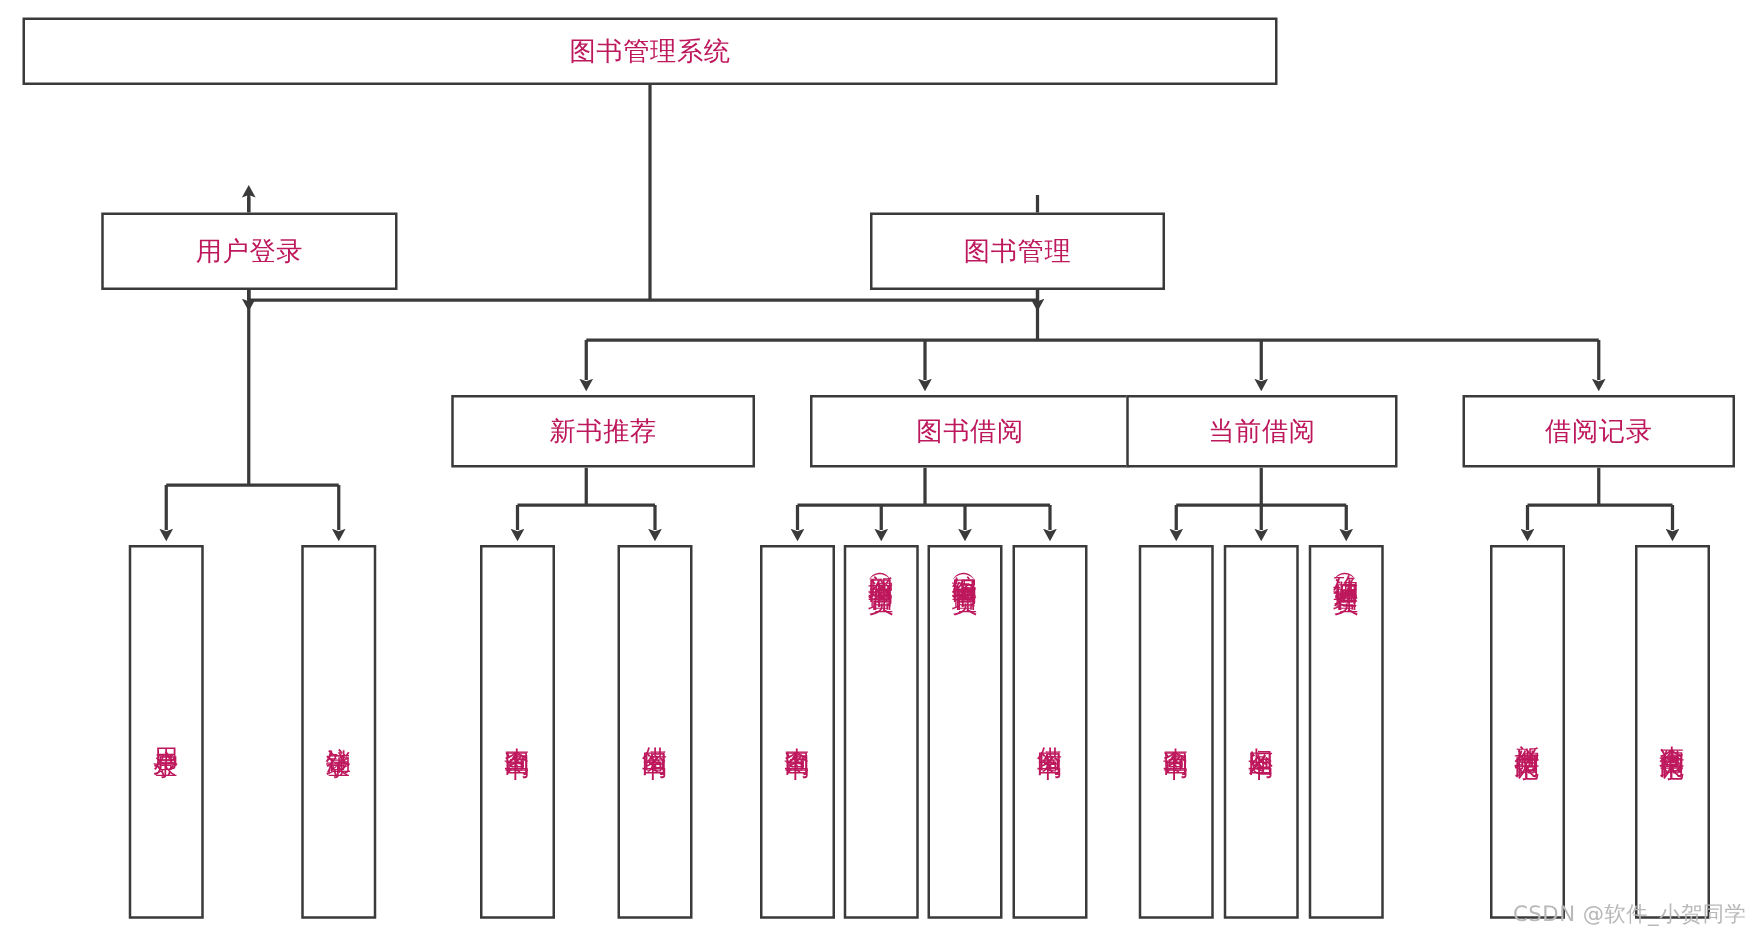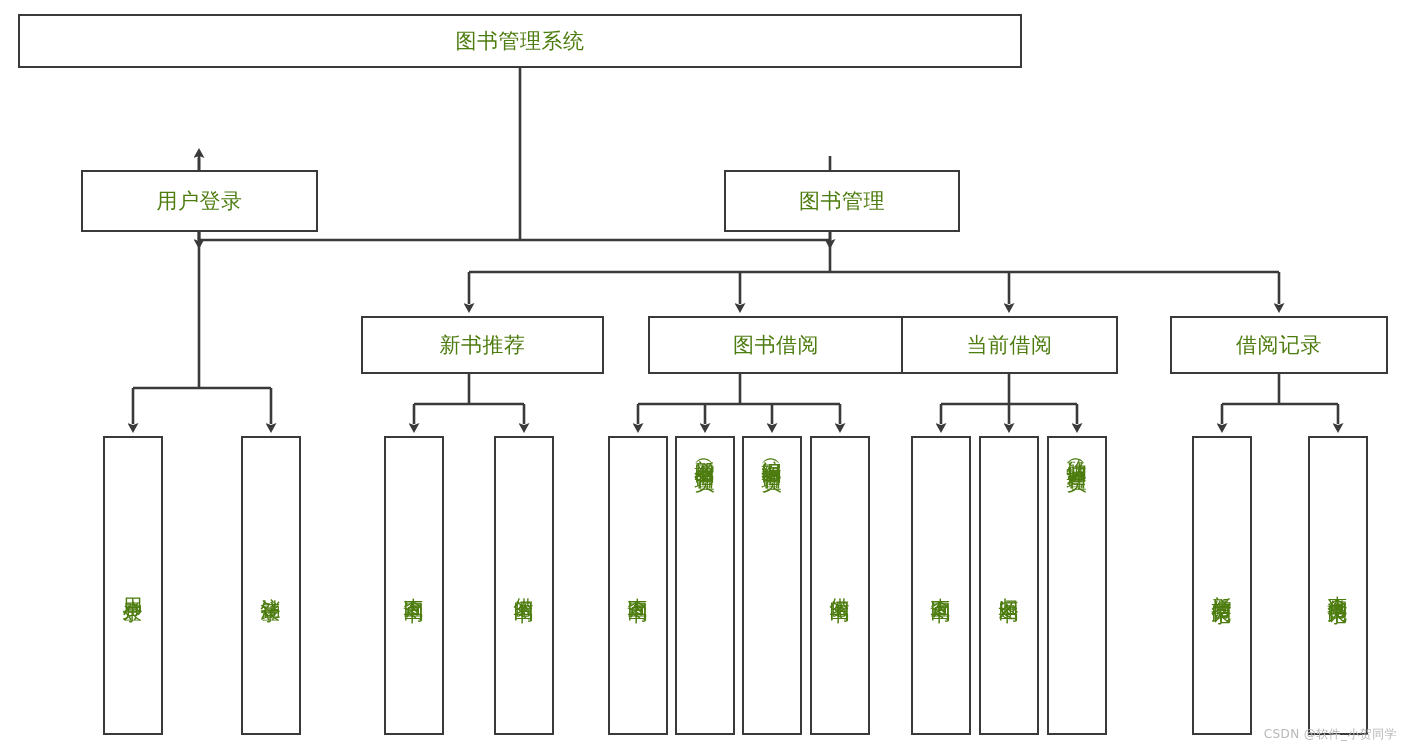--- a/index.html
+++ b/index.html
@@ -26,21 +26,21 @@
     pointer-events: none;
   }
   .node {
     position: absolute;
     box-sizing: border-box;
     border: 2px solid #3a3a3a;
     background: #ffffff;
     display: flex;
     align-items: center;
     justify-content: center;
-    color: #4d7c0f;
+    color: #be185d;
   }
   .node .label {
     font-size: 21px;
     line-height: 1.18;
     letter-spacing: 0.5px;
     white-space: nowrap;
   }
   .node.vertical {
     align-items: flex-start;
     justify-content: center;
@@ -55,21 +55,21 @@
     white-space: nowrap;
   }
   .node.vertical.centered {
     align-items: center;
     padding-top: 0;
   }
   .watermark {
     position: absolute;
     right: 8px;
     bottom: 4px;
-    font-size: 12px;
+    font-size: 17px;
     color: #b8b8b8;
     letter-spacing: 0.4px;
     white-space: nowrap;
   }
 </style>
 </head>
 <body>
 
 <div id="canvas">
 
@@ -146,21 +146,21 @@
     </g>
   </svg>
 
   <div class="node" style="left:18px; top:14px; width:1004px; height:54px;">
     <span class="label">图书管理系统</span>
   </div>
 
   <div class="node" style="left:81px; top:170px; width:237px; height:62px;">
     <span class="label">用户登录</span>
   </div>
-  <div class="node" style="left:724px; top:170px; width:236px; height:62px;">
+  <div class="node" style="left:696px; top:170px; width:236px; height:62px;">
     <span class="label">图书管理</span>
   </div>
 
   <div class="node" style="left:361px; top:316px; width:243px; height:58px;">
     <span class="label">新书推荐</span>
   </div>
   <div class="node" style="left:648px; top:316px; width:256px; height:58px;">
     <span class="label">图书借阅</span>
   </div>
   <div class="node" style="left:901px; top:316px; width:217px; height:58px;">

